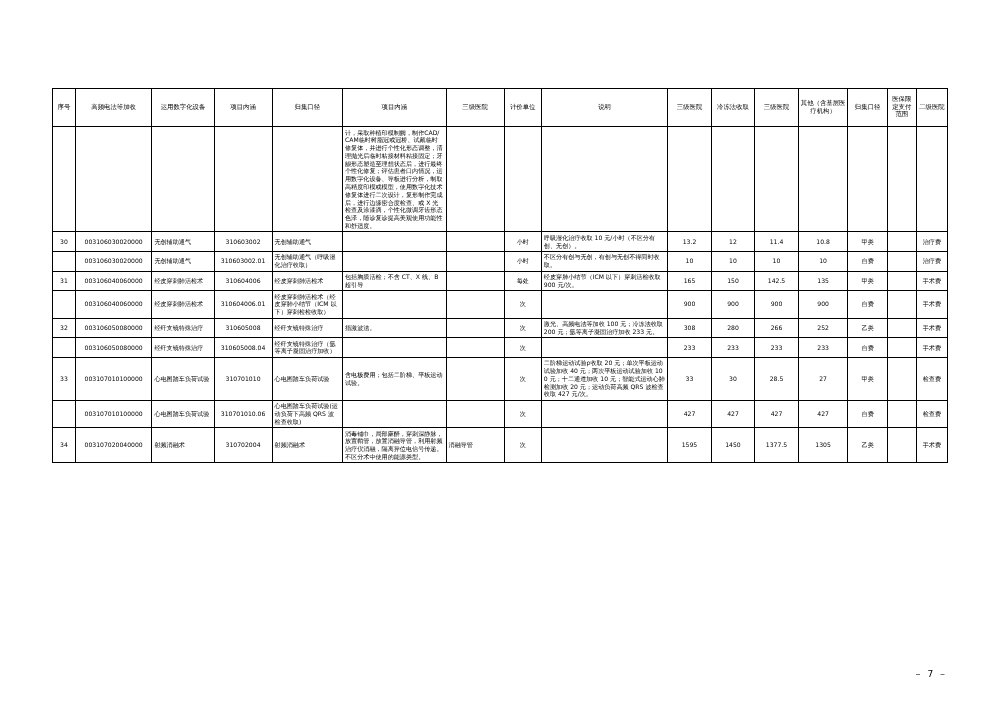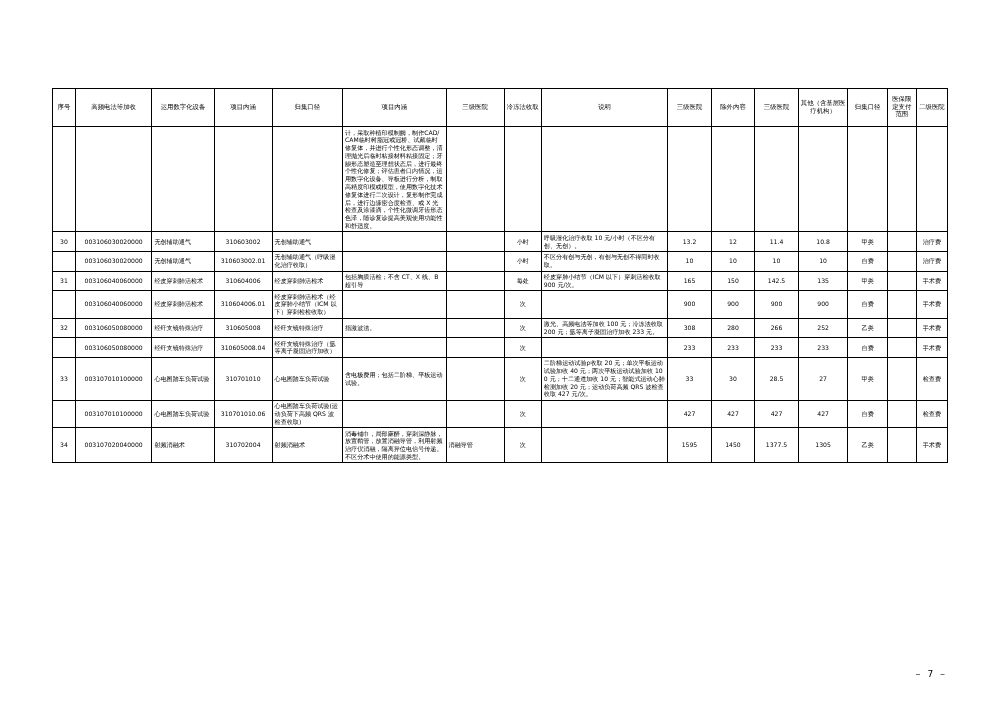--- a/index.html
+++ b/index.html
@@ -100,24 +100,24 @@
     </colgroup>
     <thead>
       <tr>
         <th>序号</th>
         <th>高频电法等加收</th>
         <th>运用数字化设备</th>
         <th>项目内涵</th>
         <th>归集口径</th>
         <th>项目内涵</th>
         <th>三级医院</th>
-        <th>冷冻法收取</th>
+        <th>计价单位</th>
         <th>说明</th>
         <th>三级医院</th>
-        <th>除外内容</th>
+        <th>冷冻法收取</th>
         <th>三级医院</th>
         <th>其他（含基层医疗机构）</th>
         <th>归集口径</th>
         <th>医保限定支付范围</th>
         <th>二级医院</th>
       </tr>
     </thead>
     <tbody>
       <tr>
         <td class="c"></td>

